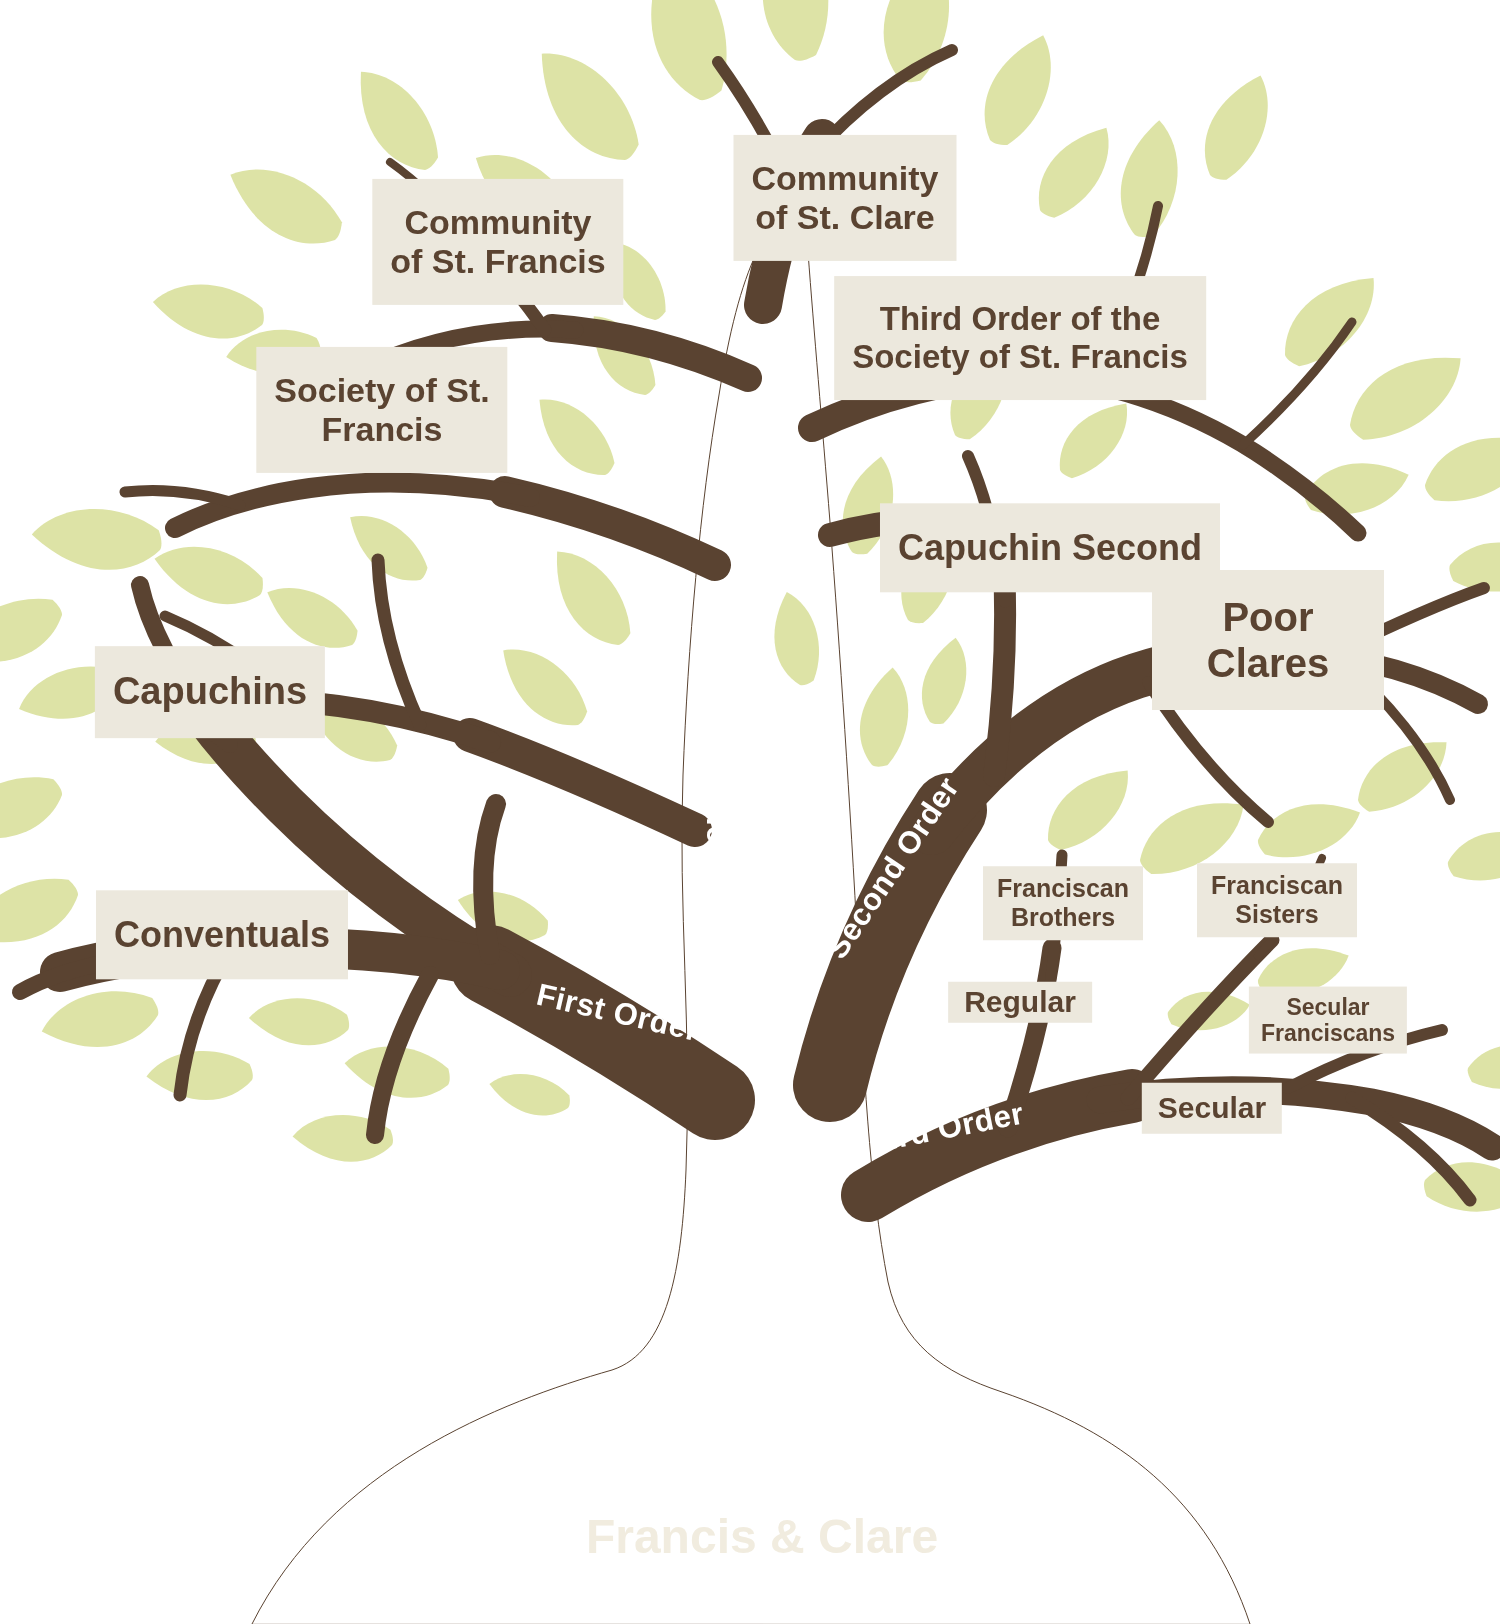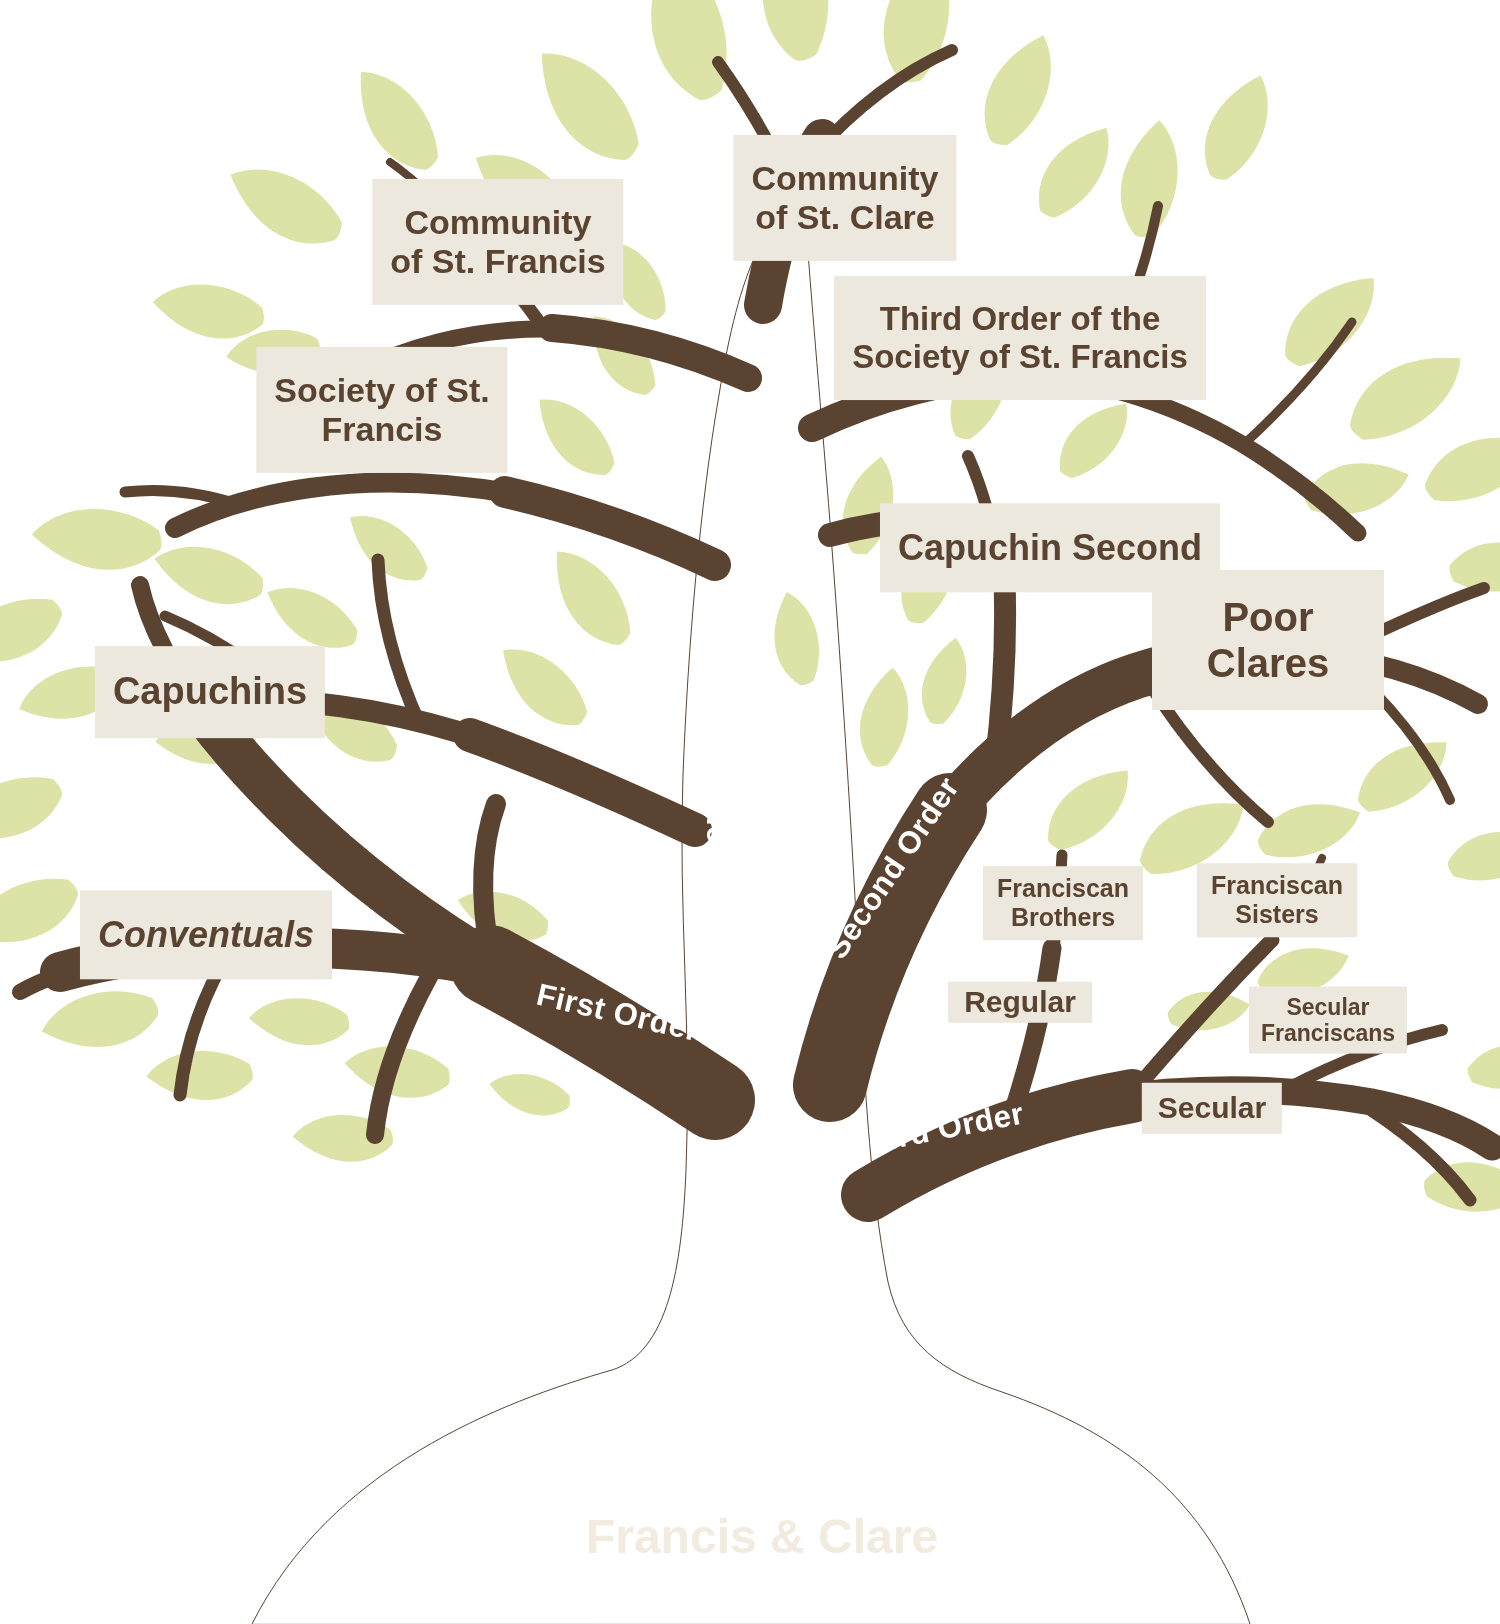--- a/index.html
+++ b/index.html
@@ -183,21 +183,21 @@
 of St. Francis</div>
   <div class="box" style="left:845px;top:198px;font-size:34px;">Community
 of St. Clare</div>
   <div class="box" style="left:1020px;top:338px;font-size:33px;">Third Order of the
 Society of St. Francis</div>
   <div class="box" style="left:366px;top:410px;font-size:34px;margin-left:16px;">Society of St.
 Francis</div>
   <div class="box" style="left:1050px;top:548px;font-size:36px;">Capuchin Second</div>
   <div class="box" style="left:1268px;top:640px;font-size:40px;">Poor Clares</div>
   <div class="box" style="left:210px;top:692px;font-size:38px;">Capuchins</div>
-  <div class="box" style="left:206px;top:935px;font-size:36px;font-style:italic;">Conventuals</div>
+  <div class="box" style="left:222px;top:935px;font-size:36px;">Conventuals</div>
   <div class="box" style="left:1063px;top:903px;font-size:25px;padding:8px 14px;">Franciscan
 Brothers</div>
   <div class="box" style="left:1277px;top:900px;font-size:25px;padding:8px 14px;">Franciscan
 Sisters</div>
   <div class="box" style="left:1020px;top:1002px;font-size:30px;padding:3px 16px;">Regular</div>
   <div class="box" style="left:1328px;top:1020px;font-size:23px;padding:7px 12px;">Secular
 Franciscans</div>
   <div class="box" style="left:1212px;top:1108px;font-size:30px;padding:8px 16px;">Secular</div>
 
   <div class="branch-label" style="left:618px;top:1013px;font-size:31px;transform:translate(-50%,-50%) rotate(13deg);">First Order</div>

